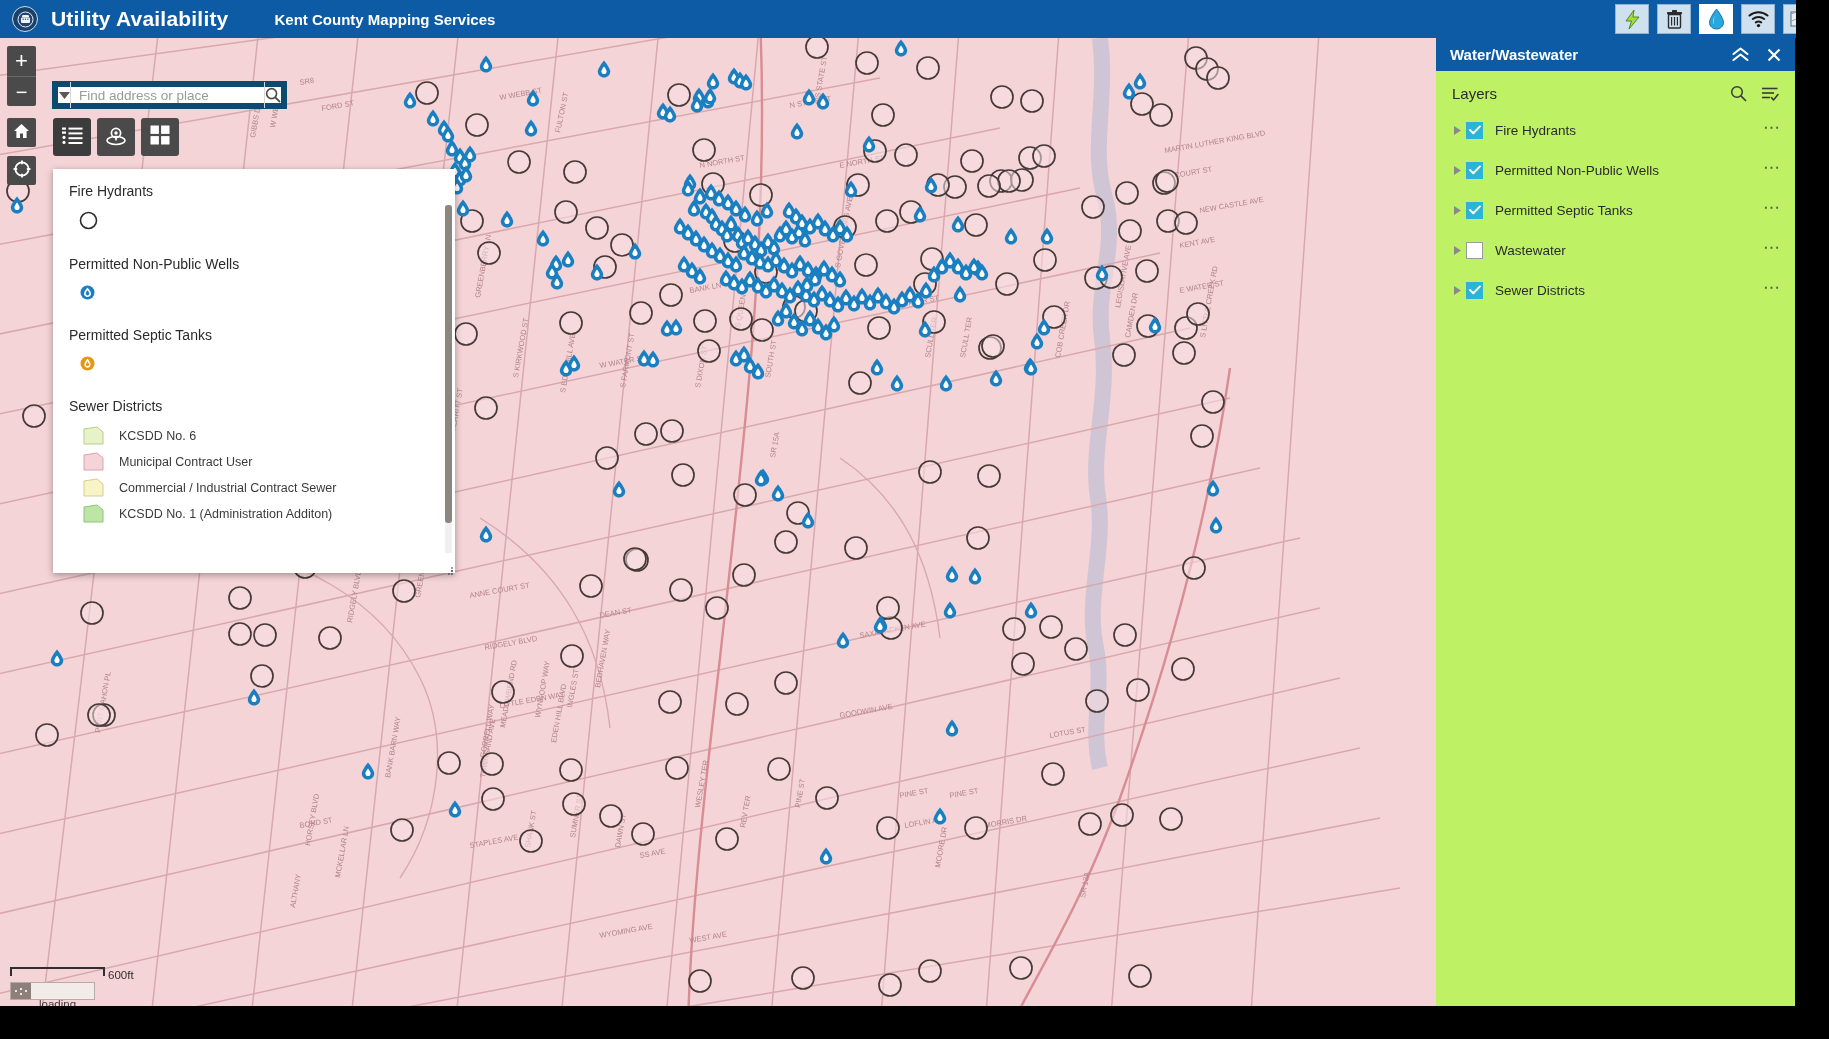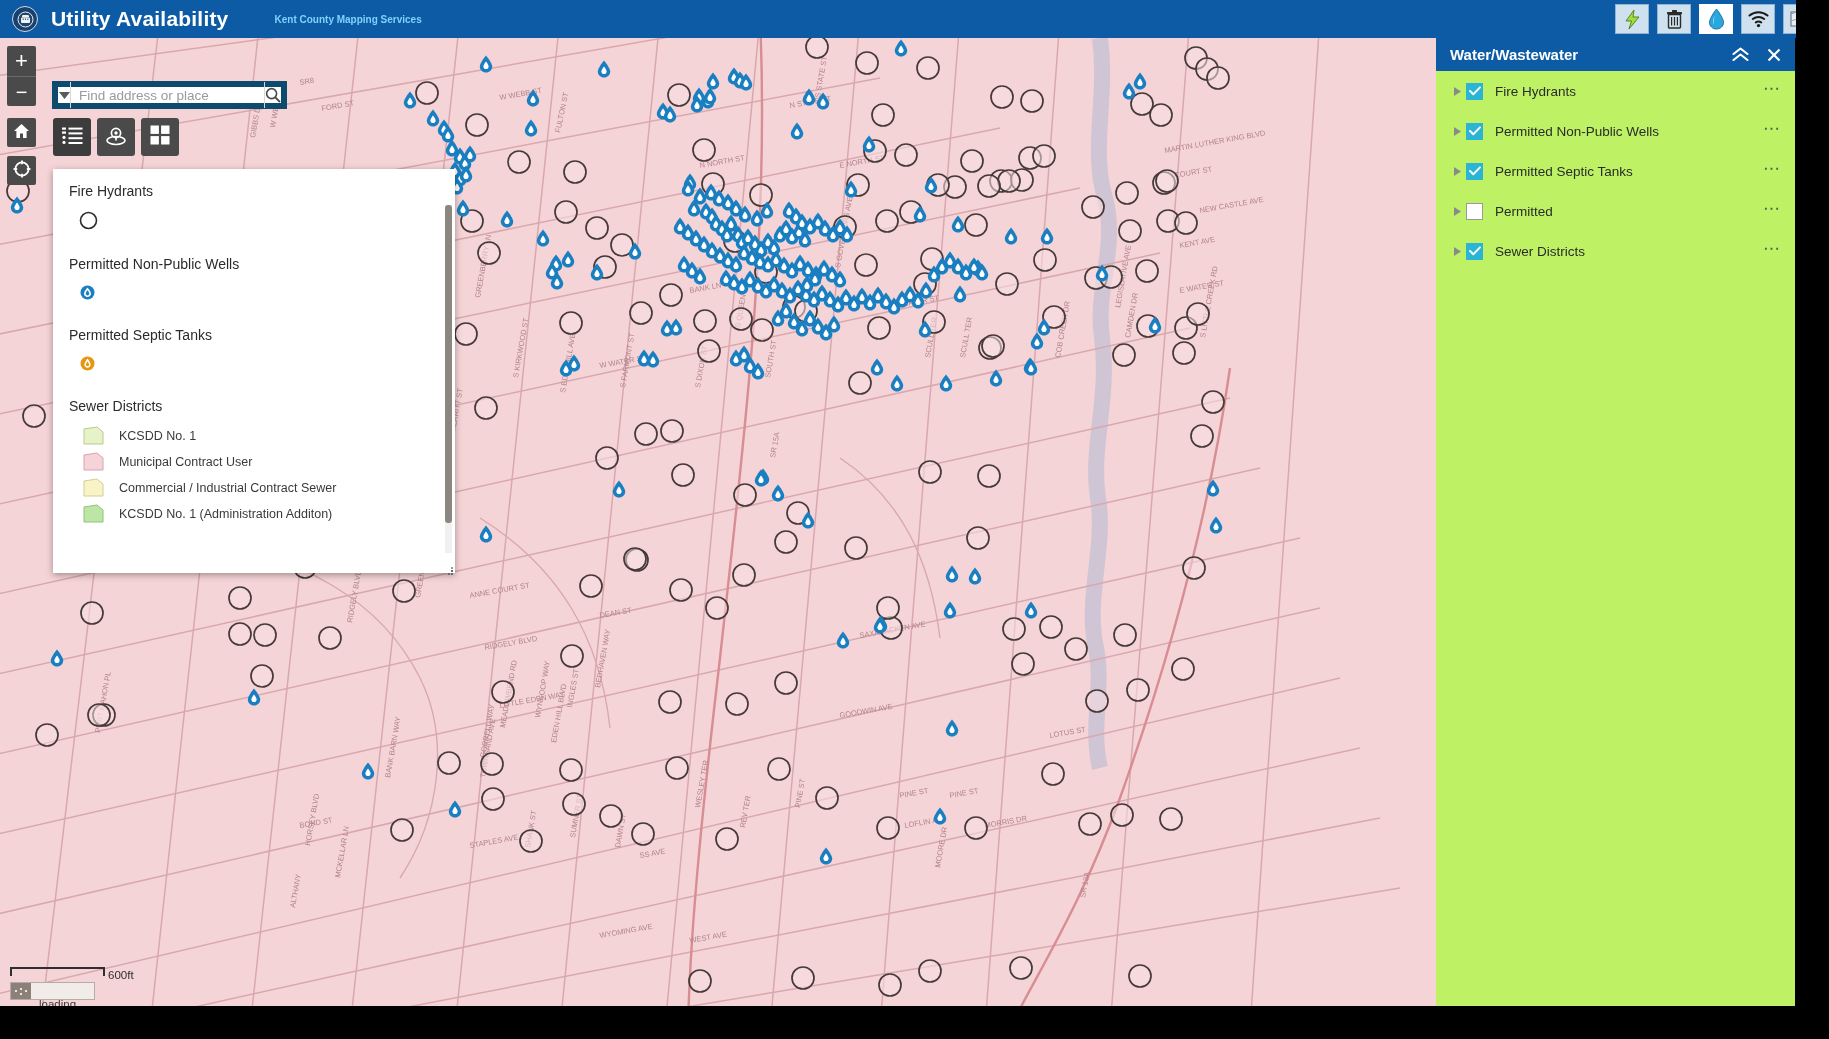--- a/index.html
+++ b/index.html
@@ -31,21 +31,21 @@
     display: flex; align-items: center; justify-content: center;
     flex: 0 0 auto;
   }
   #header-seal svg { display:block; }
   #app-title {
     color: #fff; font-size: 21px; font-weight: bold;
     margin-left: 13px; letter-spacing: .2px;
     white-space: nowrap;
   }
   #app-subtitle {
-    color: #7dd3fc; font-size: 10px; font-weight: bold;
+    color: #ffffff; font-size: 15px; font-weight: bold;
     margin-left: 46px; white-space: nowrap;
   }
   #header-spacer { flex: 1 1 auto; }
   #header-icons { display: flex; align-items: center; height: 38px; margin-right: 8px; }
   .hdr-icon {
     width: 34px; height: 30px; margin: 0 4px;
     background: #cfe0ee;
     border: 1px solid #8fb4d4;
     display: flex; align-items: center; justify-content: center;
     cursor: pointer;
@@ -957,21 +957,21 @@
 
         <div class="legend-group">
           <div class="legend-group-title">Sewer Districts</div>
 
           <div class="legend-sub-row">
             <span class="swatch">
               <svg width="22" height="20" viewBox="0 0 22 20">
                 <polygon points="1,3 14,1 20,6 20,18 1,18" fill="#e6f2c8" stroke="#b9cc8e" stroke-width="1"></polygon>
               </svg>
             </span>
-            <span class="legend-sub-label">KCSDD No. 1</span>
+            <span class="legend-sub-label">KCSDD No. 6</span>
           </div>
 
           <div class="legend-sub-row">
             <span class="swatch">
               <svg width="22" height="20" viewBox="0 0 22 20">
                 <polygon points="1,3 14,1 20,6 20,18 1,18" fill="#f6d3d8" stroke="#d9a3ac" stroke-width="1"></polygon>
               </svg>
             </span>
             <span class="legend-sub-label">Municipal Contract User</span>
           </div>
@@ -1038,20 +1038,38 @@
         </svg>
       </div>
       <div class="rp-hdr-btn">
         <svg width="14" height="14" viewBox="0 0 14 14">
           <line x1="1.5" y1="1.5" x2="12.5" y2="12.5" stroke="#fff" stroke-width="2.1"></line>
           <line x1="12.5" y1="1.5" x2="1.5" y2="12.5" stroke="#fff" stroke-width="2.1"></line>
         </svg>
       </div>
     </div>
 
+    <div id="layers-row">
+      <div id="layers-title">Layers</div>
+      <div class="sp"></div>
+      <div class="layers-tool">
+        <svg width="17" height="17" viewBox="0 0 17 17">
+          <circle cx="7" cy="7" r="5.3" fill="none" stroke="#3a3a3a" stroke-width="1.5"></circle>
+          <line x1="10.9" y1="10.9" x2="16" y2="16" stroke="#3a3a3a" stroke-width="1.6"></line>
+        </svg>
+      </div>
+      <div class="layers-tool">
+        <svg width="18" height="16" viewBox="0 0 18 16">
+          <line x1="1" y1="2.5" x2="16.5" y2="2.5" stroke="#3a3a3a" stroke-width="1.6"></line>
+          <line x1="1" y1="7" x2="13" y2="7" stroke="#3a3a3a" stroke-width="1.6"></line>
+          <line x1="1" y1="11.5" x2="9" y2="11.5" stroke="#3a3a3a" stroke-width="1.6"></line>
+          <polyline points="10.5,11.5 12.5,14 17,8.5" fill="none" stroke="#3a3a3a" stroke-width="1.6" stroke-linecap="round" stroke-linejoin="round"></polyline>
+        </svg>
+      </div>
+    </div>
 
     <div id="layer-list">
 
       <div class="layer-item">
         <span class="layer-arrow">
           <svg width="7" height="9" viewBox="0 0 7 9">
               <polygon points="0,0 7,4.5 0,9" fill="#8a8a8a"></polygon>
             </svg>
         </span>
         <span class="layer-check on">
@@ -1096,21 +1114,21 @@
         <span class="layer-more">⋯</span>
       </div>
 
       <div class="layer-item">
         <span class="layer-arrow">
           <svg width="7" height="9" viewBox="0 0 7 9">
               <polygon points="0,0 7,4.5 0,9" fill="#8a8a8a"></polygon>
             </svg>
         </span>
         <span class="layer-check"></span>
-        <span class="layer-label">Permitted</span>
+        <span class="layer-label">Wastewater</span>
         <span class="sp"></span>
         <span class="layer-more">⋯</span>
       </div>
 
       <div class="layer-item">
         <span class="layer-arrow">
           <svg width="7" height="9" viewBox="0 0 7 9">
               <polygon points="0,0 7,4.5 0,9" fill="#8a8a8a"></polygon>
             </svg>
         </span>

